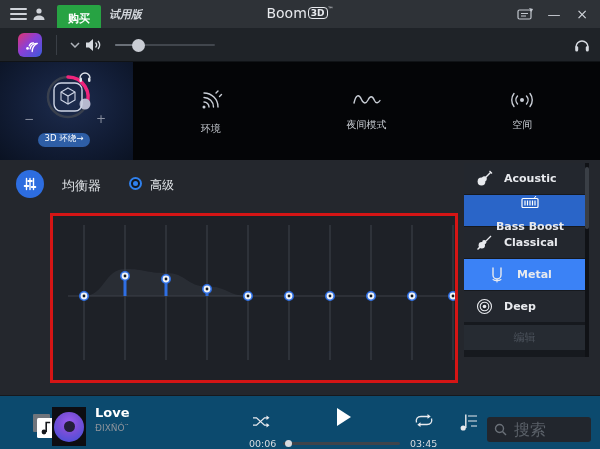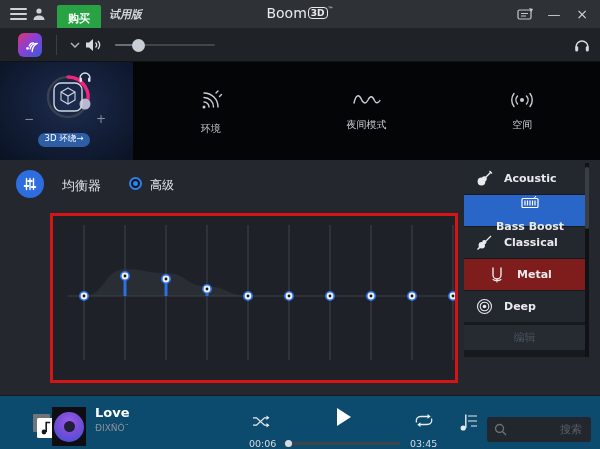--- a/index.html
+++ b/index.html
@@ -46,21 +46,21 @@
   .radio::after{content:"";position:absolute;left:2px;top:2px;width:5px;height:5px;border-radius:50%;background:#2f80ed;}
   .eq-mode{position:absolute;left:150px;top:177px;color:#e3e6ea;font-size:12px;cursor:pointer;}
   .eq-bg{position:absolute;left:53px;top:216px;width:402px;height:164px;background:#1e2127;}
   #eq-svg{position:absolute;left:50px;top:213px;}
   .red-rect{position:absolute;left:50px;top:213px;width:408px;height:170px;border:3px solid #d51515;pointer-events:none;z-index:5;}
 
   
   .preset-panel{position:absolute;left:464px;top:163px;width:121px;height:194px;background:#16191e;}
   .preset{height:31px;margin-bottom:1px;background:#23272e;display:flex;align-items:center;padding-left:11px;gap:11px;color:#e8eaee;font-size:11px;font-weight:bold;cursor:pointer;}
   .preset.selected{background:#2a65c8;flex-direction:column;}
-  .preset.hl{background:#7f1d1d;padding-left:24px;}
+  .preset.hl{background:#3b82f6;padding-left:24px;}
   .preset .picon{width:18px;display:flex;justify-content:center;}
   .edit-btn{margin-top:3px;height:25px;background:#262b32;display:flex;align-items:center;justify-content:center;color:#4c535c;font-size:11px;cursor:pointer;}
   .scrollbar{position:absolute;left:585px;top:163px;width:4px;height:194px;background:#101216;}
   .scroll-thumb{position:absolute;left:0;top:4px;width:4px;height:62px;background:#3a3f46;border-radius:2px;cursor:pointer;}
 
   
   .playerbar{position:absolute;left:0;top:395px;width:600px;height:54px;background:#0c4a6e;border-top:1px solid #17191d;}
   .libicon{position:absolute;left:31px;top:16px;cursor:pointer;}
   .album{position:absolute;left:52px;top:11px;width:34px;height:39px;background:#0d0d12;display:flex;align-items:center;justify-content:center;cursor:pointer;}
   .vinyl{width:30px;height:30px;border-radius:50%;background:radial-gradient(circle at 50% 35%,#9a5cf0 0%,#7b4fd8 40%,#3b4fd8 100%);display:flex;align-items:center;justify-content:center;}
@@ -69,21 +69,21 @@
   .song-artist{position:absolute;left:95px;top:27px;color:#8d939b;font-size:9px;}
   .shuffle{position:absolute;left:252px;top:19px;cursor:pointer;}
   .play{position:absolute;left:337px;top:12px;width:0;height:0;border-left:14px solid #fff;border-top:9px solid transparent;border-bottom:9px solid transparent;cursor:pointer;}
   .repeat{position:absolute;left:414px;top:18px;cursor:pointer;}
   .t-elapsed{position:absolute;left:249px;top:42px;color:#d7dbe0;font-size:9.5px;}
   .t-dur{position:absolute;left:410px;top:42px;color:#d7dbe0;font-size:9.5px;}
   .prog-track{position:absolute;left:283px;top:46px;width:117px;height:3px;border-radius:2px;background:#3f444b;cursor:pointer;}
   .prog-dot{position:absolute;left:2px;top:-2px;width:7px;height:7px;border-radius:50%;background:#d7dbe0;cursor:pointer;}
   .plist{position:absolute;left:459px;top:15px;cursor:pointer;}
   .searchbox{position:absolute;left:487px;top:21px;width:104px;height:25px;background:#22262d;border-radius:3px;display:flex;align-items:center;padding:0 7px;gap:5px;}
-  .searchbox input{flex:1;min-width:0;background:transparent;border:none;outline:none;color:#c8ccd2;font-size:11px;text-align:right;}
+  .searchbox input{flex:1;min-width:0;background:transparent;border:none;outline:none;color:#c8ccd2;font-size:16px;}
   .searchbox input::placeholder{color:#5a6068;}
 
   svg{display:block;}
 </style>
 </head>
 <body>
 
 <div id="app">
 
   <div class="titlebar">

